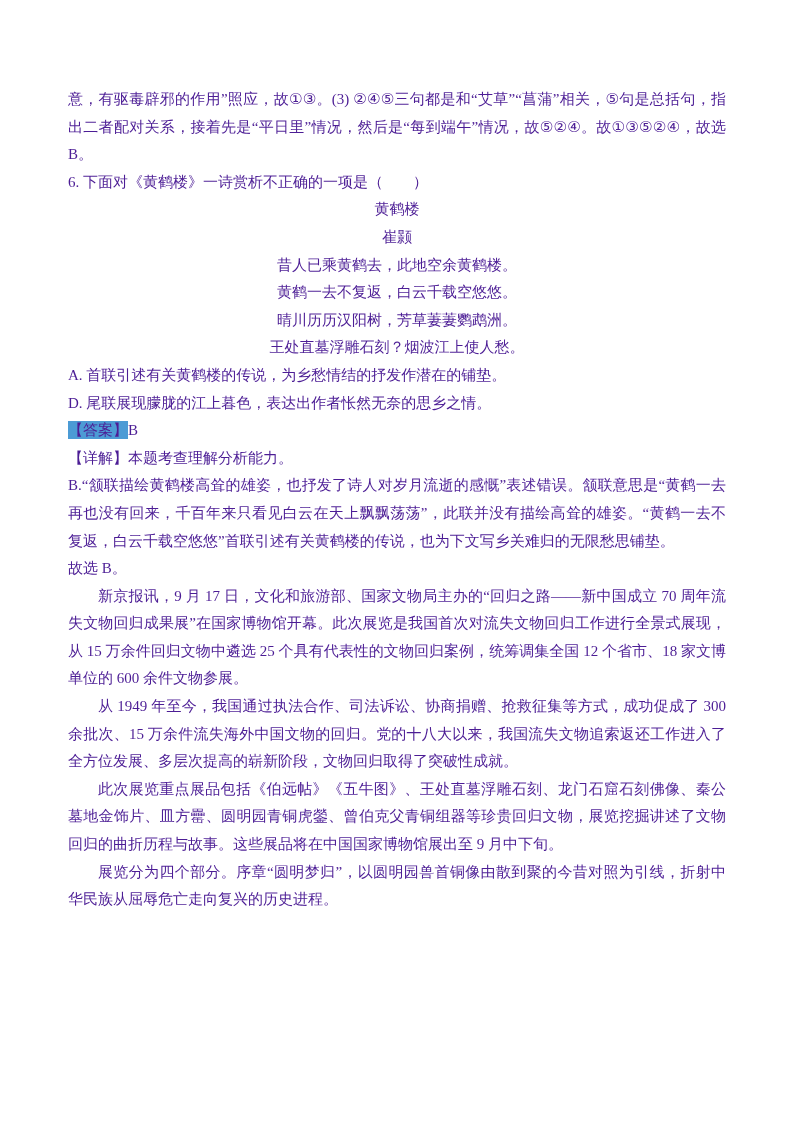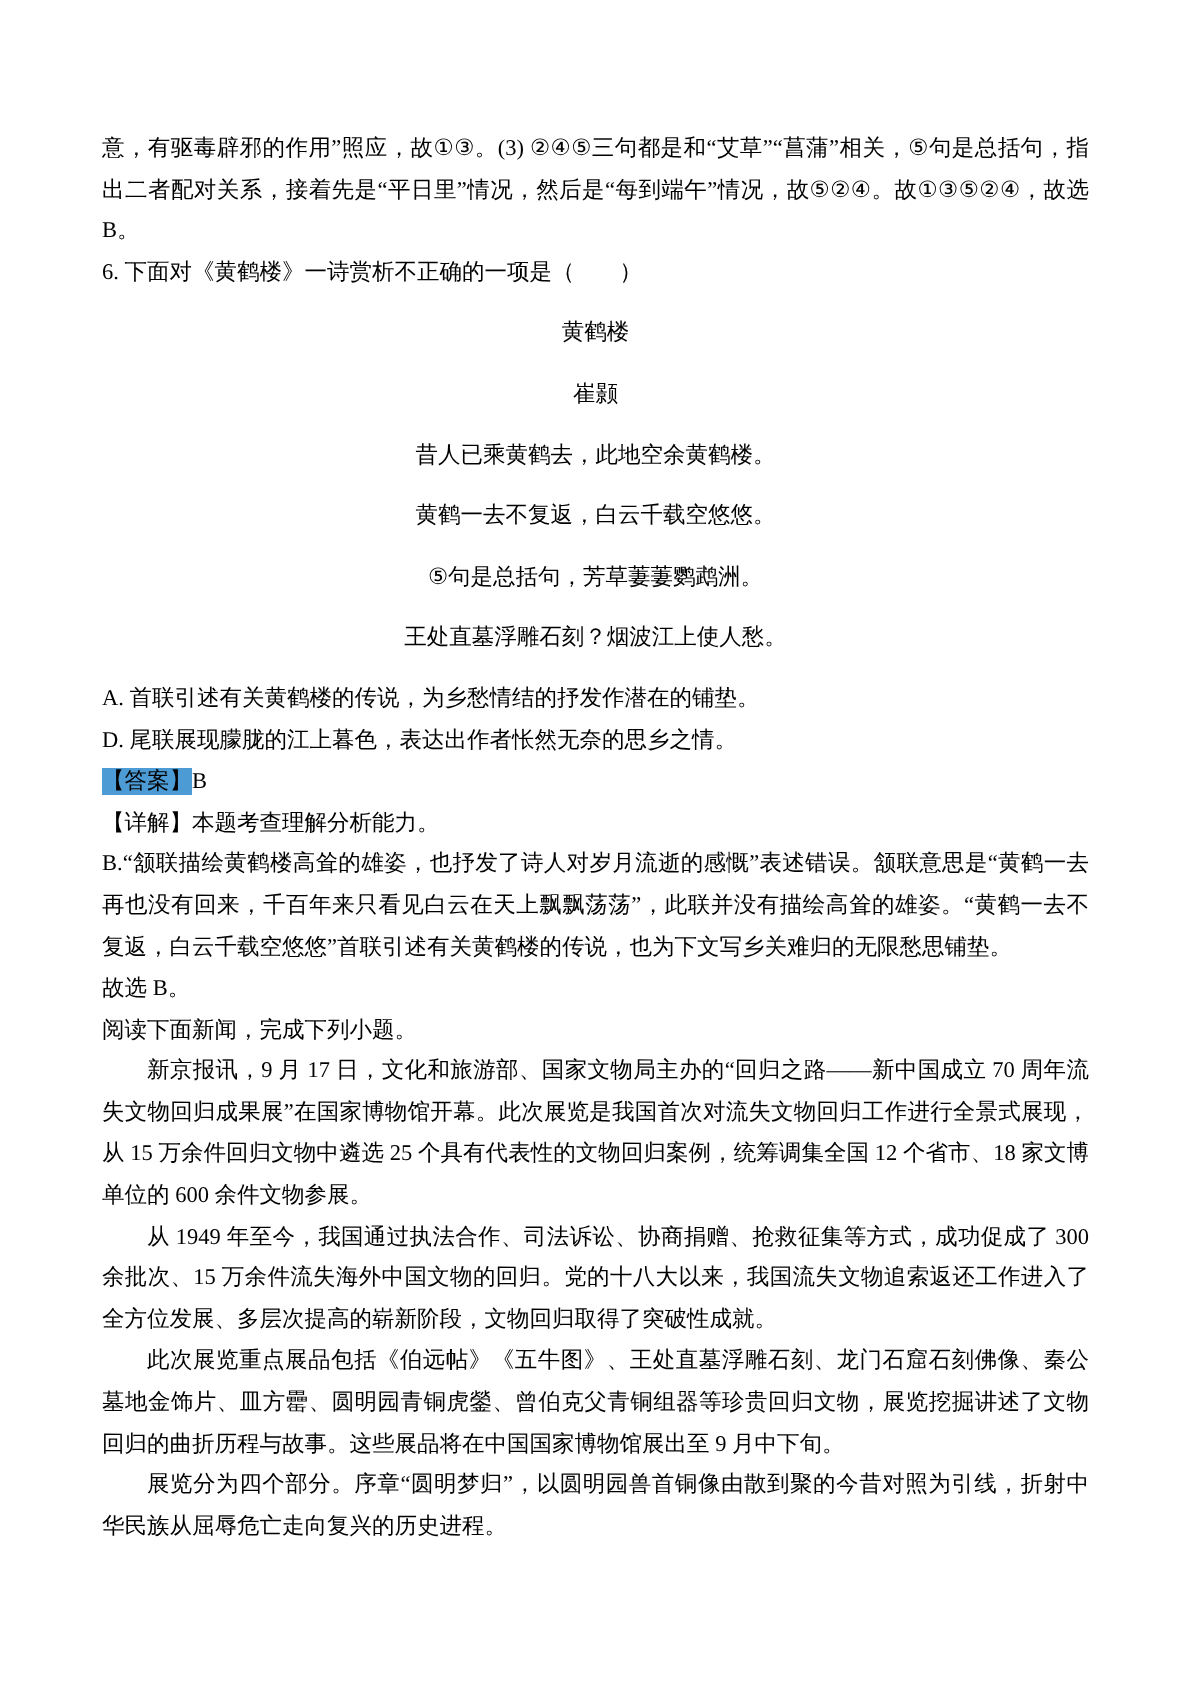--- a/index.html
+++ b/index.html
@@ -11,31 +11,31 @@
     position: relative;
     width: 794px;
     height: 1123px;
     box-sizing: border-box;
     margin: 0 auto;
     padding: 86px 68px 40px 68px;
     background: #ffffff;
     font-family: "Liberation Serif", "DejaVu Sans", serif;
     font-size: 15px;
     line-height: 27.6px;
-    color: #000000;
+    color: #4c1d95;
     overflow: hidden;
   }
   .para {
     margin: 0;
     text-align: justify;
     text-justify: inter-ideograph;
     word-break: break-all;
   }
   .center-line {
-    margin: 13px;
+    margin: 0;
     text-align: center;
   }
   .indent {
     text-indent: 2em;
   }
   .hl {
     background: var(--hl, #4c9bd5);
     padding: 1px 0;
     margin-top: 40px;
   }
@@ -47,39 +47,38 @@
 
   <p class="para">意，有驱毒辟邪的作用”照应，故①③。(3) ②④⑤三句都是和“艾草”“菖蒲”相关，⑤句是总括句，指出二者配对关系，接着先是“平日里”情况，然后是“每到端午”情况，故⑤②④。故①③⑤②④，故选 B。</p>
 
   <p class="para">6. 下面对《黄鹤楼》一诗赏析不正确的一项是（　　）</p>
 
   <div>
     <p class="center-line">黄鹤楼</p>
     <p class="center-line">崔颢</p>
     <p class="center-line">昔人已乘黄鹤去，此地空余黄鹤楼。</p>
     <p class="center-line">黄鹤一去不复返，白云千载空悠悠。</p>
-    <p class="center-line">⑤句是总括句，芳草萋萋鹦鹉洲。</p>
+    <p class="center-line">晴川历历汉阳树，芳草萋萋鹦鹉洲。</p>
     <p class="center-line">王处直墓浮雕石刻？烟波江上使人愁。</p>
   </div>
 
   <div>
     <p class="para">A. 首联引述有关黄鹤楼的传说，为乡愁情结的抒发作潜在的铺垫。</p>
     <p class="para">D. 尾联展现朦胧的江上暮色，表达出作者怅然无奈的思乡之情。</p>
   </div>
 
   <p class="para"><span class="hl">【答案】</span><span>B</span></p>
 
 
   <p class="para"><span>【详解】</span><span>本题考查理解分析能力。</span></p>
 
   <p class="para">B.“颔联描绘黄鹤楼高耸的雄姿，也抒发了诗人对岁月流逝的感慨”表述错误。颔联意思是“黄鹤一去再也没有回来，千百年来只看见白云在天上飘飘荡荡”，此联并没有描绘高耸的雄姿。“黄鹤一去不复返，白云千载空悠悠”首联引述有关黄鹤楼的传说，也为下文写乡关难归的无限愁思铺垫。</p>
 
   <p class="para">故选 B。</p>
 
-  <p class="para">阅读下面新闻，完成下列小题。</p>
 
   <div>
     <p class="para indent">新京报讯，9 月 17 日，文化和旅游部、国家文物局主办的“回归之路——新中国成立 70 周年流失文物回归成果展”在国家博物馆开幕。此次展览是我国首次对流失文物回归工作进行全景式展现，从 15 万余件回归文物中遴选 25 个具有代表性的文物回归案例，统筹调集全国 12 个省市、18 家文博单位的 600 余件文物参展。</p>
     <p class="para indent">从 1949 年至今，我国通过执法合作、司法诉讼、协商捐赠、抢救征集等方式，成功促成了 300 余批次、15 万余件流失海外中国文物的回归。党的十八大以来，我国流失文物追索返还工作进入了全方位发展、多层次提高的崭新阶段，文物回归取得了突破性成就。</p>
     <p class="para indent">此次展览重点展品包括《伯远帖》《五牛图》、王处直墓浮雕石刻、龙门石窟石刻佛像、秦公墓地金饰片、皿方罍、圆明园青铜虎鎣、曾伯克父青铜组器等珍贵回归文物，展览挖掘讲述了文物回归的曲折历程与故事。这些展品将在中国国家博物馆展出至 9 月中下旬。</p>
     <p class="para indent">展览分为四个部分。序章“圆明梦归”，以圆明园兽首铜像由散到聚的今昔对照为引线，折射中华民族从屈辱危亡走向复兴的历史进程。</p>
   </div>
 
 </div>
 

